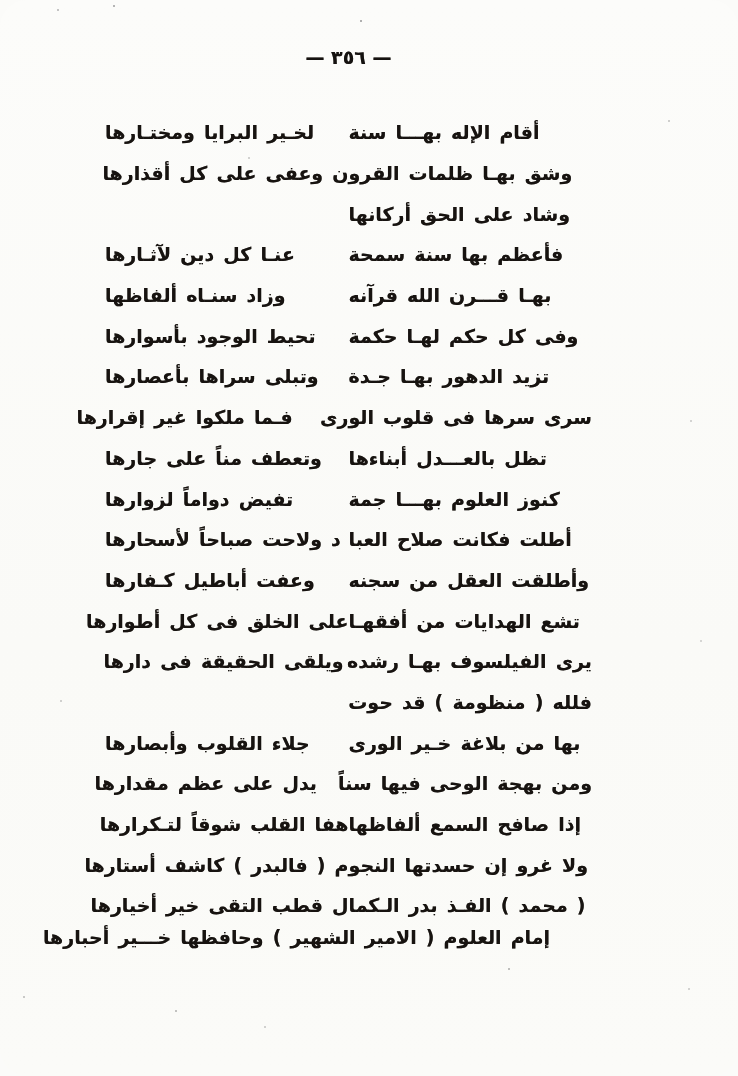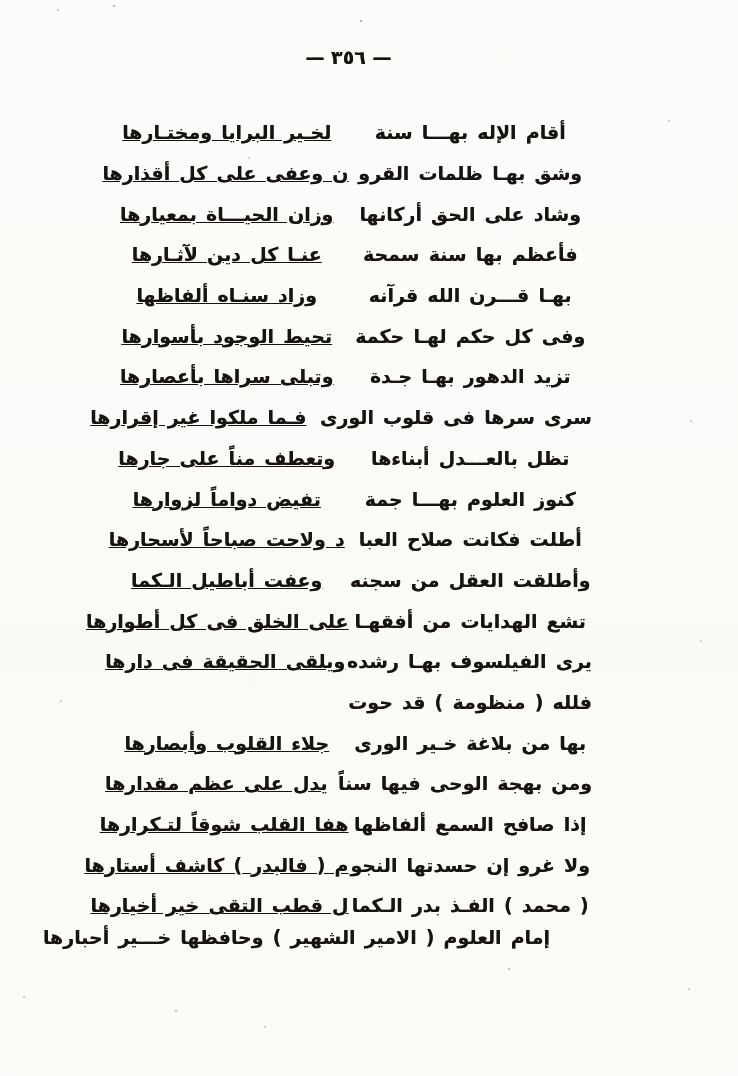--- a/index.html
+++ b/index.html
@@ -65,28 +65,27 @@
     word-spacing: 2.5px;
     text-shadow: 0 0 0.6px rgba(20, 16, 10, 0.6);
   }
   .verse-row {
     display: flex;
     height: 40.7px;
     align-items: center;
   }
   .sadr {
     flex: 0 0 50%;
-    text-align: center;
+    text-align: left;
     white-space: nowrap;
   }
   .ajuz {
     flex: 0 0 50%;
-    text-align: center;
+    text-align: left;
     white-space: nowrap;
-    text-decoration: underline;
   }
   .final-row {
     height: 40.7px;
     display: flex;
     align-items: flex-start;
     box-sizing: border-box;
     padding-right: 42px;
   }
   .final-text {
     white-space: nowrap;
@@ -107,21 +106,20 @@
     <span class="ajuz">لخـير البرايا ومختـارها</span>
   </div>
 
   <div class="verse-row">
     <span class="sadr">وشق بهـا ظلمات القرو</span>
     <span class="ajuz">ن وعفى على كل أقذارها</span>
   </div>
 
   <div class="verse-row">
     <span class="sadr">وشاد على الحق أركانها</span>
-    <span class="ajuz">وزان الحيـــاة بمعيارها</span>
   </div>
 
   <div class="verse-row">
     <span class="sadr">فأعظم بها سنة سمحة</span>
     <span class="ajuz">عنـا كل دين لآثـارها</span>
   </div>
 
   <div class="verse-row">
     <span class="sadr">بهـا قـــرن الله قرآنه</span>
     <span class="ajuz">وزاد سنـاه ألفاظها</span>
@@ -152,21 +150,21 @@
     <span class="ajuz">تفيض دواماً لزوارها</span>
   </div>
 
   <div class="verse-row">
     <span class="sadr">أطلت فكانت صلاح العبا</span>
     <span class="ajuz">د ولاحت صباحاً لأسحارها</span>
   </div>
 
   <div class="verse-row">
     <span class="sadr">وأطلقت العقل من سجنه</span>
-    <span class="ajuz">وعفت أباطيل الـكما</span>
+    <span class="ajuz">وعفت أباطيل كـفارها</span>
   </div>
 
   <div class="verse-row">
     <span class="sadr">تشع الهدايات من أفقهـا</span>
     <span class="ajuz">على الخلق فى كل أطوارها</span>
   </div>
 
   <div class="verse-row">
     <span class="sadr">يرى الفيلسوف بهـا رشده</span>
     <span class="ajuz">ويلقى الحقيقة فى دارها</span>

